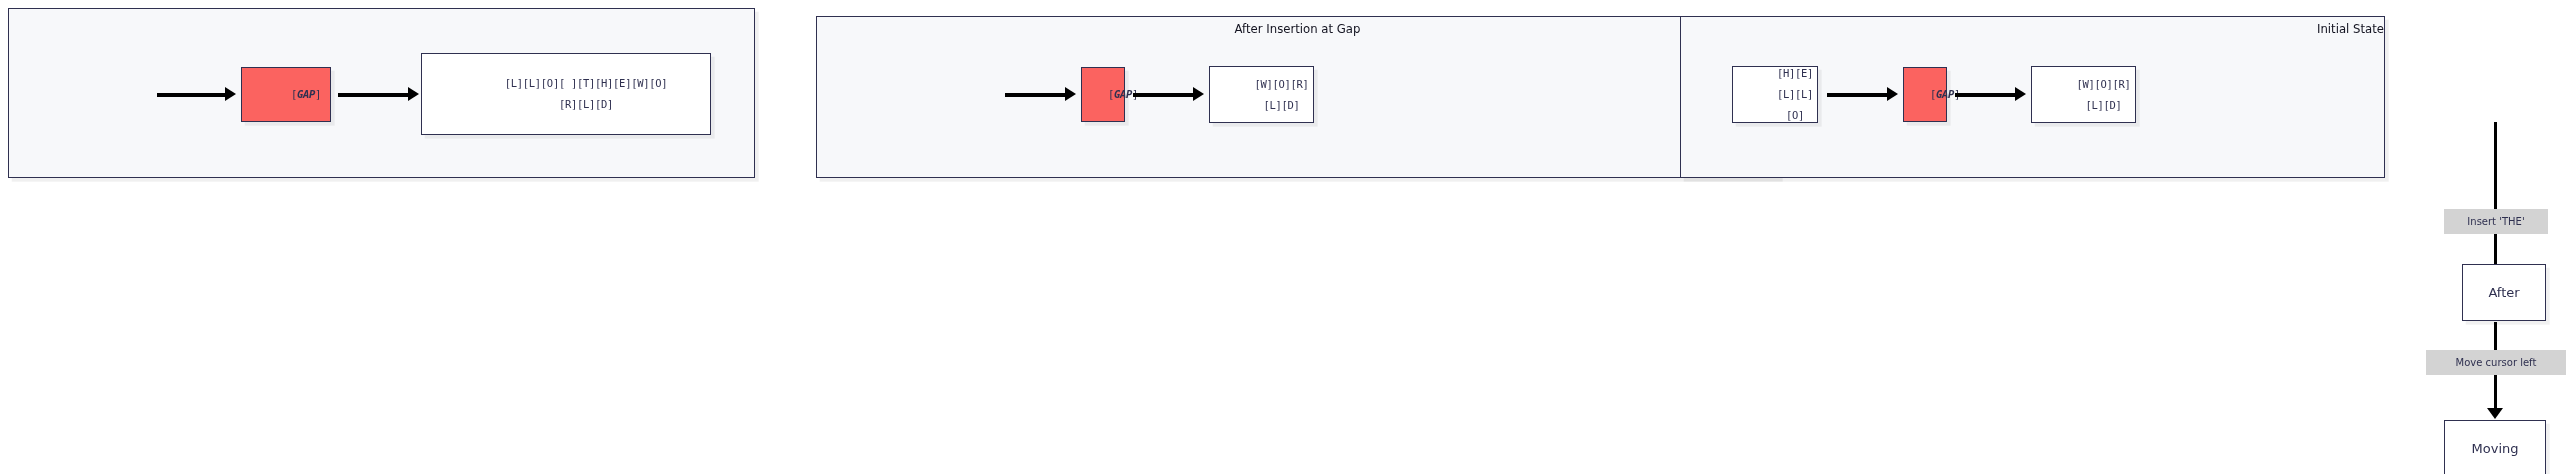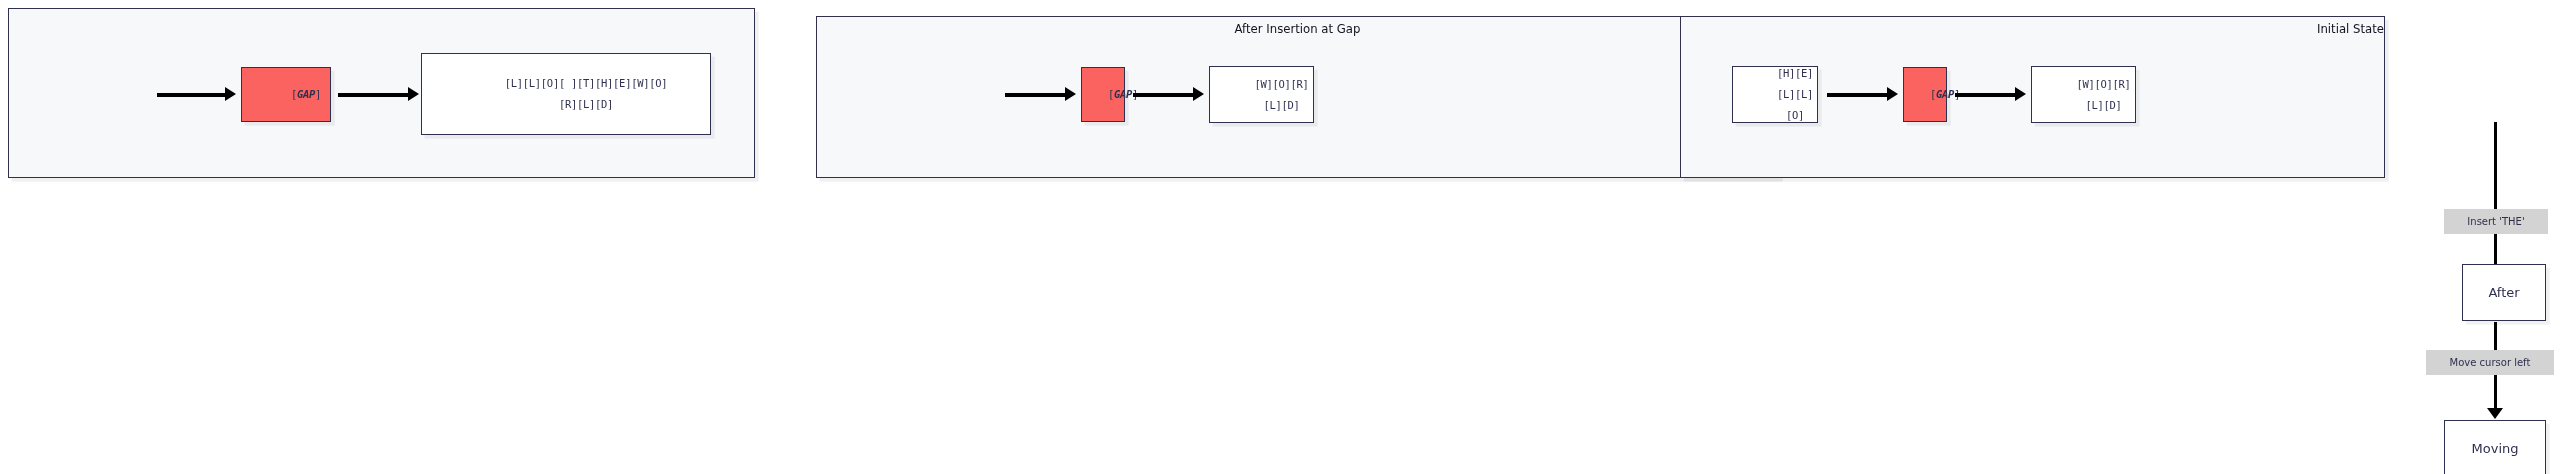--- a/index.html
+++ b/index.html
@@ -182,17 +182,17 @@
 
 
   <div class="varrow" style="left:2494px; top:122px; height:142px;"></div>
 
   <div class="edge-label" style="left:2444px; top:209px; width:104px; height:25px;">Insert 'THE'</div>
 
   <div class="fnode" style="left:2453px; top:264px; width:84px; height:57px;margin-left:9px;">After</div>
 
   <div class="varrow" style="left:2494px; top:322px; height:86px;"></div>
 
-  <div class="edge-label" style="left:2426px; top:350px; width:128px; height:25px;">Move cursor left</div>
+  <div class="edge-label" style="left:2426px; top:350px; width:140px; height:25px;">Move cursor left</div>
 
   <div class="fnode" style="left:2444px; top:408px; width:102px; height:56px;margin-top:12px;">Moving</div>
 </div>
 
 
 </body></html>

